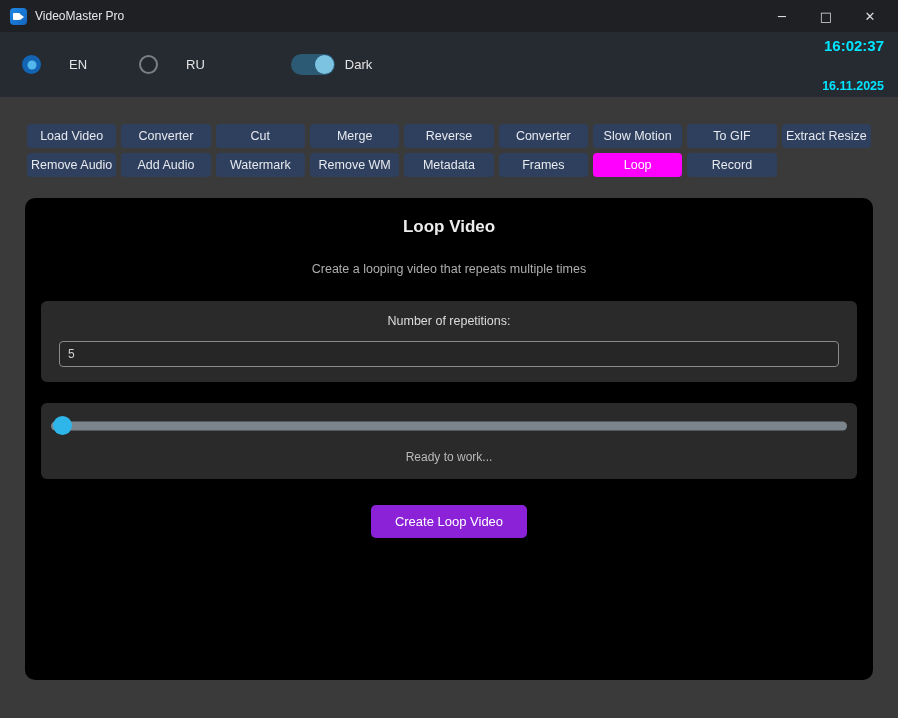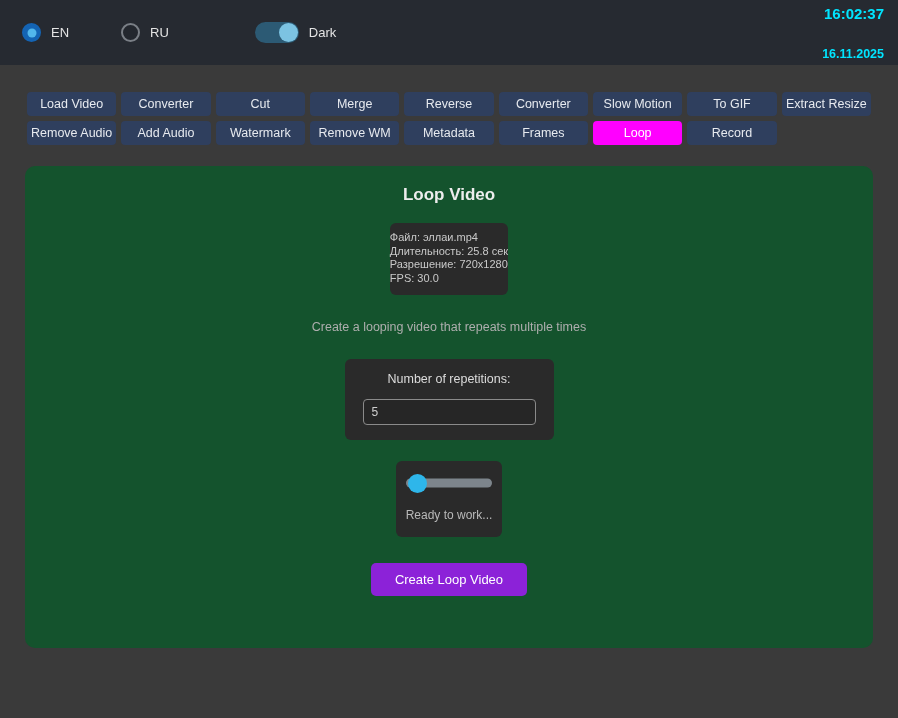--- a/index.html
+++ b/index.html
@@ -11,57 +11,65 @@
   .app-icon { width:17px; height:17px; border-radius:4px; background:linear-gradient(135deg,#1e88e5,#1565c0); margin-right:8px; position:relative; }
   .app-icon::before { content:""; position:absolute; left:3px; top:5px; width:7px; height:7px; background:#fff; border-radius:1px; }
   .app-icon::after { content:""; position:absolute; left:10px; top:6px; border-left:4px solid #fff; border-top:3px solid transparent; border-bottom:3px solid transparent; }
   .titlebar .title { color:#e8e8e8; font-size:12px; }
   .titlebar .spacer { flex:1; }
   .win-btn { width:44px; height:30px; background:transparent; border:none; color:#dcdcdc; font-size:13px; cursor:pointer; font-family:"DejaVu Sans",sans-serif; }
 
   
   .header { height:65px; background:#262a31; display:flex; align-items:center; padding:0 14px 0 22px; flex:0 0 auto; }
   .lang-group { display:flex; align-items:center; gap:52px; }
-  .lang-option { display:flex; align-items:center; gap:10px; color:#e4e4e4; font-size:13px; cursor:pointer; }
+  .lang-option { display:flex; align-items:center; gap:28px; color:#e4e4e4; font-size:13px; cursor:pointer; }
   .radio { width:19px; height:19px; border-radius:50%; border:2px solid #7a7f86; background:#23272e; position:relative; }
   .radio.checked { border-color:#1464b4; background:#1464b4; }
   .radio.checked::after { content:""; position:absolute; left:50%; top:50%; transform:translate(-50%,-50%); width:9px; height:9px; border-radius:50%; background:#52b7ec; }
   .toggle-wrap { display:flex; align-items:center; gap:10px; margin-left:86px; color:#e4e4e4; font-size:13px; cursor:pointer; }
   .toggle { width:44px; height:21px; border-radius:11px; background:#2c5a74; position:relative; display:inline-block; }
   .toggle .knob { position:absolute; right:1px; top:1px; width:19px; height:19px; border-radius:50%; background:#7cc3e2; }
   .clock { margin-left:auto; display:flex; flex-direction:column; align-items:flex-end; gap:25px; }
   .clock .time { color:#00e5ff; font-size:15px; font-weight:bold; }
   .clock .date { color:#00e5ff; font-size:12.5px; font-weight:bold; }
 
   
   .main { flex:1; padding:27px 27px 0; display:flex; flex-direction:column; }
   .toolbar { display:grid; grid-template-columns:repeat(9,1fr); gap:5px; margin-bottom:21px; }
   .tbtn { height:24px; background:#2f3f5e; border:none; border-radius:4px; color:#e7eaef; font-size:12.5px; cursor:pointer; white-space:nowrap; overflow:hidden; padding:0 1px; font-family:"Liberation Sans","DejaVu Sans",sans-serif; }
   .tbtn.active { background:#ff00ff; color:#ffffff; }
 
-  .panel { flex:0 0 auto; height:482px; background:#14532d; border-radius:10px; margin: 0 -2px; display:flex; flex-direction:column;align-items:center; }
+  .panel { flex:0 0 auto; height:482px; background:#000000; border-radius:10px; margin: 0 -2px; display:flex; flex-direction:column; }
   .panel h2 { margin-top:19px; text-align:center; color:#ededed; font-size:17px; font-weight:bold; }
   .info-box { margin:18px 16px 0; background:#2a2a2a; border-radius:6px; padding:8px 0 9px; text-align:center; }
   .info-lines { display:inline-block; text-align:left; color:#c9c9c9; font-size:11px; line-height:13.5px; }
   .desc { margin-top:25px; text-align:center; color:#aeaeae; font-size:12.5px; }
   .rep-box { margin:25px 16px 0; background:#2a2a2a; border-radius:6px; padding:13px 18px 15px; }
   .rep-label { text-align:center; color:#dcdcdc; font-size:12.5px; }
   .rep-input { display:block; width:100%; margin-top:13px; height:26px; background:#262626; border:1px solid #8a8a8a; border-radius:4px; color:#cfcfcf; font-size:12px; padding:0 8px; font-family:"Liberation Sans","DejaVu Sans",sans-serif; }
   .progress-box { margin:21px 16px 0; background:#2a2a2a; border-radius:6px; padding:13px 10px 15px; }
   .slider { position:relative; height:19px; }
   .slider .track { position:absolute; left:0; right:0; top:50%; transform:translateY(-50%); height:9px; background:#7d858c; border-radius:5px; }
   .slider .handle { position:absolute; left:2px; top:0; width:19px; height:19px; border-radius:50%; background:#2eb6ea; }
   .status { margin-top:15px; text-align:center; color:#b9b9b9; font-size:12px; }
   .action-btn { display:block; margin:26px auto 0; background:#8c22d8; color:#ffffff; border:none; border-radius:5px; padding:9px 24px; font-size:13px; cursor:pointer; font-family:"Liberation Sans","DejaVu Sans",sans-serif; }
 </style>
 </head>
 <body>
 
 <div class="window">
 
+  <div class="titlebar">
+    <span class="app-icon"></span>
+    <span class="title">VideoMaster Pro</span>
+    <span class="spacer"></span>
+    <button class="win-btn">─</button>
+    <button class="win-btn">□</button>
+    <button class="win-btn">✕</button>
+  </div>
 
   <div class="header">
     <div class="lang-group">
       <div class="lang-option">
         <span class="radio checked"></span>
         <span>EN</span>
       </div>
       <div class="lang-option">
         <span class="radio"></span>
         <span>RU</span>
@@ -98,28 +106,20 @@
       <button class="tbtn">Remove WM</button>
       <button class="tbtn">Metadata</button>
       <button class="tbtn">Frames</button>
       <button class="tbtn active">Loop</button>
       <button class="tbtn">Record</button>
     </div>
 
     <div class="panel">
       <h2>Loop Video</h2>
 
-      <div class="info-box">
-        <div class="info-lines">
-          <div>Файл: эллаи.mp4</div>
-          <div>Длительность: 25.8 сек</div>
-          <div>Разрешение: 720x1280</div>
-          <div>FPS: 30.0</div>
-        </div>
-      </div>
 
       <div class="desc">Create a looping video that repeats multiple times</div>
 
       <div class="rep-box">
         <div class="rep-label">Number of repetitions:</div>
         <input class="rep-input" type="text" value="5" style="">
       </div>
 
       <div class="progress-box">
         <div class="slider">

